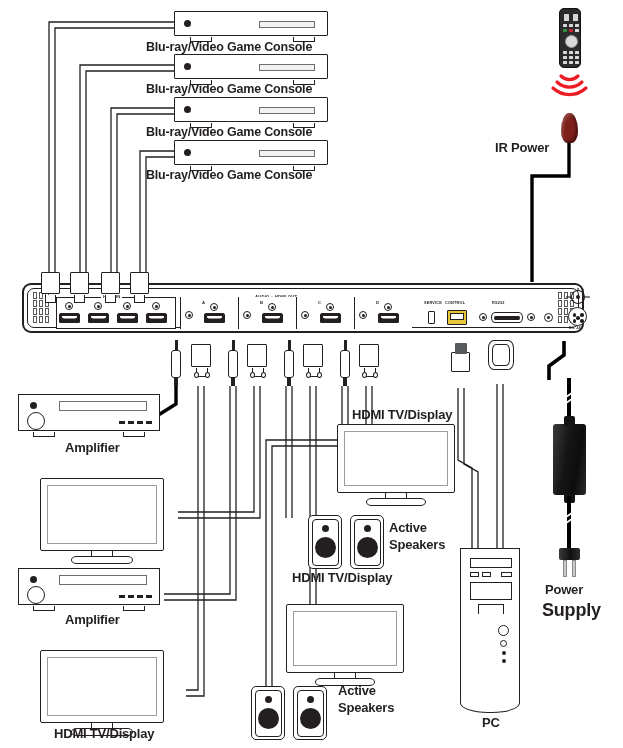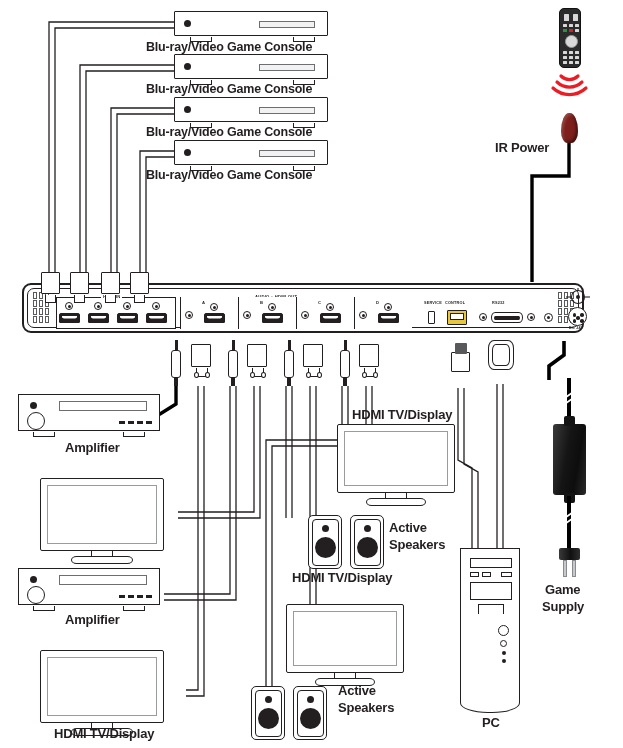--- a/index.html
+++ b/index.html
@@ -510,16 +510,16 @@
     <g stroke="#ffffff" stroke-width="1.6">
       <line x1="16" y1="22" x2="30" y2="12"></line>
       <line x1="16" y1="28" x2="30" y2="18"></line>
       <line x1="16" y1="142" x2="30" y2="132"></line>
       <line x1="16" y1="148" x2="30" y2="138"></line>
     </g>
   </svg>
   <div class="plugBody" style="left:551px;top:548px;width:21px;height:12px;"></div>
   <div class="prong" style="left:555px;top:560px;width:4px;height:17px;"></div>
   <div class="prong" style="left:564px;top:560px;width:4px;height:17px;"></div>
-  <div class="lbl" style="left:537px;top:583px;font-size:13px;">Game</div>
-  <div class="lbl" style="left:534px;top:600px;font-size:13px;">Supply</div>
+  <div class="lbl" style="left:537px;top:583px;font-size:13px;">Power</div>
+  <div class="lbl" style="left:534px;top:600px;font-size:18px;">Supply</div>
 
 </div>
 
 </body></html>

